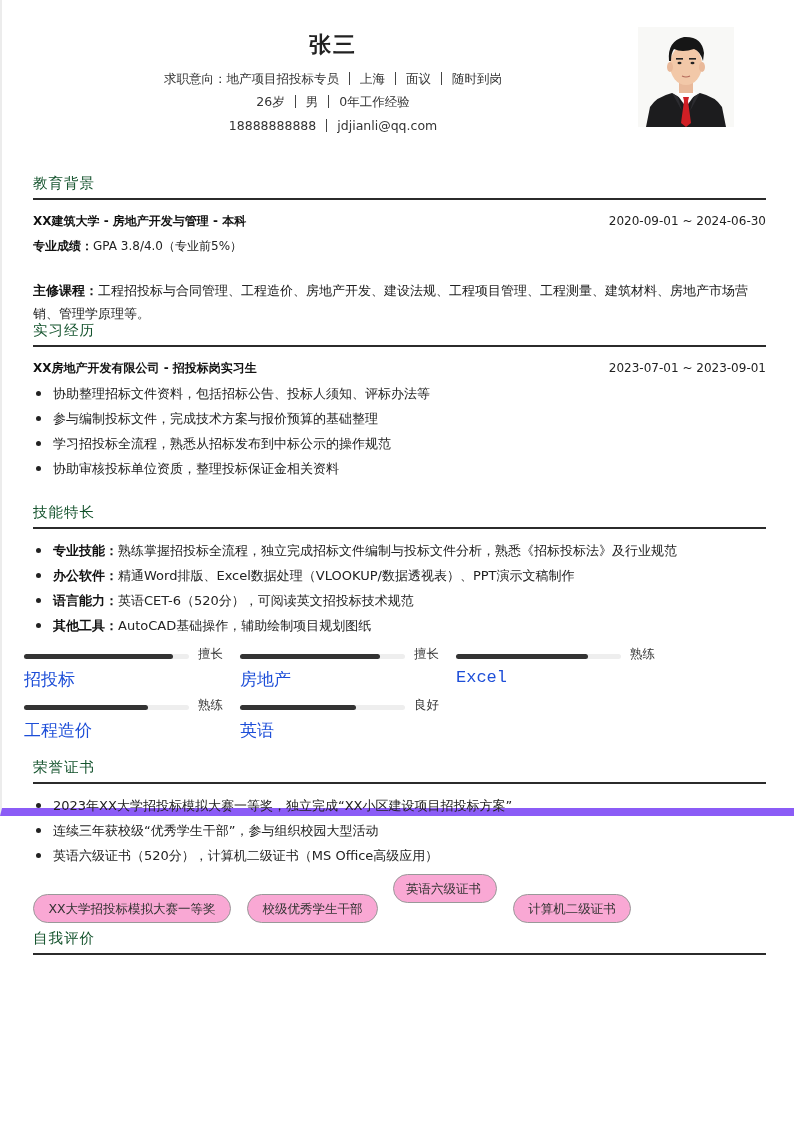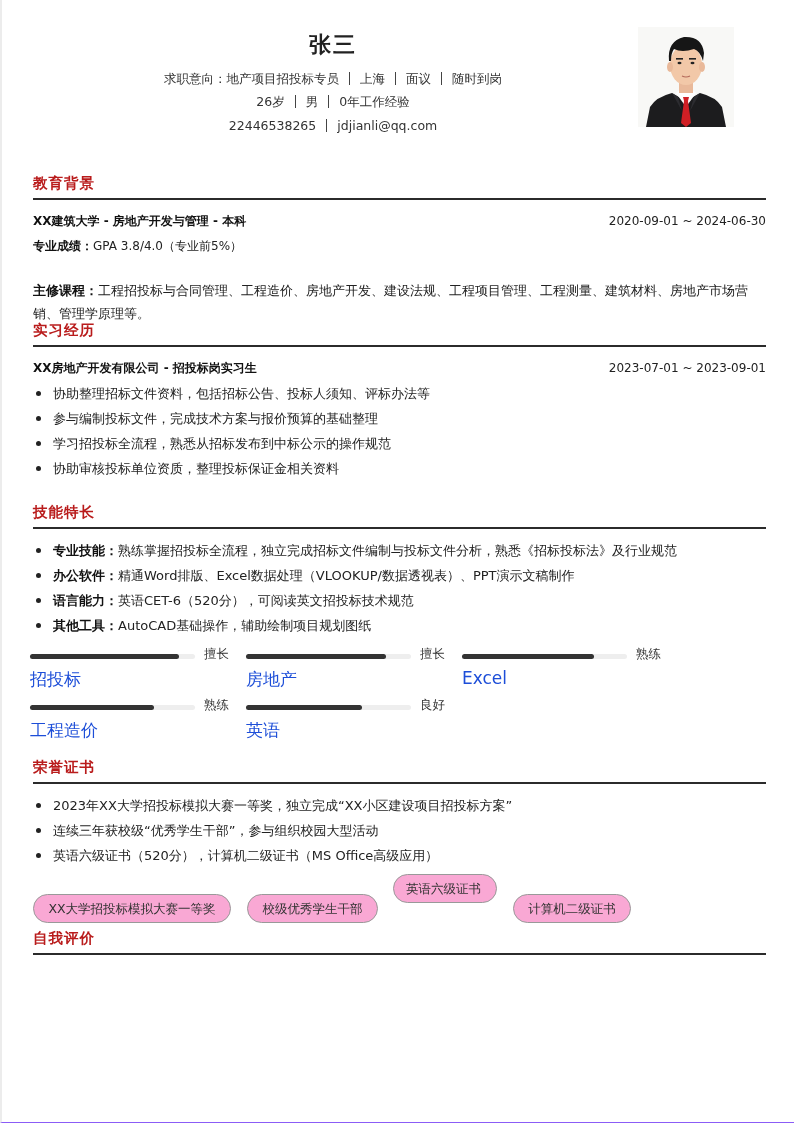--- a/index.html
+++ b/index.html
@@ -4,22 +4,22 @@
 <style>
   * { box-sizing: border-box; margin: 0; padding: 0; }
   html, body { width: 794px; height: 1123px; background: #ffffff; overflow: hidden; }
   body {
     font-family: "DejaVu Sans", "Liberation Sans", sans-serif;
     color: #222222;
     font-size: 12.5px;
     position: relative;
   }
   .page {
-    position: absolute; left: 0; top: 0; width: 794px; height: 1123px;
-    border-left: 2px solid #ececec; border-bottom: 1px solid #8b5cf6;
+    position: absolute; left: 0; top: 0; width: 794px; height: 816px;
+    border-left: 2px solid #ececec; border-bottom: 8px solid #8b5cf6;
     background: #fff;
   }
   
   .header { position: absolute; left: 0; top: 0; width: 794px; height: 150px; }
   .name {
     position: absolute; left: 0; width: 662px; top: 30px;
     text-align: center; font-size: 22px; font-weight: bold; color: #222;
     letter-spacing: 2px;
   }
   .info-line {
@@ -30,34 +30,34 @@
   .line1 { top: 71px; }
   .line2 { top: 94px; }
   .line3 { top: 118px; }
   .photo {
     position: absolute; left: 636px; top: 27px; width: 96px; height: 100px;
     background: #f9f9f7; overflow: hidden;
   }
 
   
   .section { position: absolute; left: 31px; width: 733px; }
-  .sec-title { font-size: 14.5px; font-weight: bold; color: #b91c1c; height: 24px; letter-spacing: 1px; }
+  .sec-title { font-size: 14.5px; font-weight: normal; color: #14532d; height: 24px; letter-spacing: 1px; }
   .sec-rule { height: 1.5px; background: #2b2b2b; margin-top: 0; }
   .row { position: relative; height: 25px; line-height: 25px; font-size: 12px; white-space: nowrap; }
   .row .right { position: absolute; right: 0; top: 0; }
   .bold { font-weight: bold; color: #111; }
   .para { font-size: 13px; line-height: 23px; margin-top: 20px; }
   ul.bullets { list-style: none; }
   ul.bullets li { position: relative; padding-left: 20px; height: 25px; line-height: 25px; white-space: nowrap; font-size: 13px; }
   ul.bullets li::before {
     content: ""; position: absolute; left: 3px; top: 10px; width: 5px; height: 5px; border-radius: 50%; background: #222;
   }
 
   
-  .skills-grid { position: absolute; left: 28px; top: 648px; width: 700px; height: 95px; }
+  .skills-grid { position: absolute; left: 22px; top: 648px; width: 700px; height: 95px; font-family: Liberation Mono, monospace; }
   .skill { position: absolute; width: 200px; height: 44px; }
   .skill .track { position: absolute; left: 0; top: 6px; width: 165px; height: 5px; background: #eeeeee; border-radius: 3px; }
   .skill .fill { position: absolute; left: 0; top: 0; height: 5px; background: #333333; border-radius: 3px; }
   .skill .level { position: absolute; left: 174px; top: -2px; font-size: 12.5px; color: #333; white-space: nowrap; }
   .skill .label { position: absolute; left: 0; top: 20px; font-size: 17px; color: #1d4ed8; white-space: nowrap; }
 
   
   .tags { position: absolute; left: 31px; top: 874px; width: 700px; height: 50px; }
   .tag {
     position: absolute; height: 29px; border: 1px solid #999; border-radius: 15px;
@@ -72,21 +72,21 @@
 
   <div class="header">
     <div class="name">张三</div>
     <div class="info-line line1">
       <span>求职意向：地产项目招投标专员</span><span class="sep"></span><span>上海</span><span class="sep"></span><span>面议</span><span class="sep"></span><span>随时到岗</span>
     </div>
     <div class="info-line line2">
       <span>26岁</span><span class="sep"></span><span>男</span><span class="sep"></span><span>0年工作经验</span>
     </div>
     <div class="info-line line3">
-      <span>22446538265</span><span class="sep"></span><span>jdjianli@qq.com</span>
+      <span>18888888888</span><span class="sep"></span><span>jdjianli@qq.com</span>
     </div>
     <div class="photo">
       <svg width="96" height="100" viewBox="0 0 96 100">
         <rect width="96" height="100" fill="#f8f8f6"></rect>
 
         <path d="M8 100 L12 80 Q18 70 34 66 L48 74 L62 66 Q78 70 84 80 L88 100 Z" fill="#1c1c1e"></path>
 
         <path d="M38 66 L48 80 L58 66 L56 64 L40 64 Z" fill="#ffffff"></path>
 
         <path d="M45 70 L51 70 L50 74 L53 96 L48 100 L43 96 L46 74 Z" fill="#d01f25"></path>

